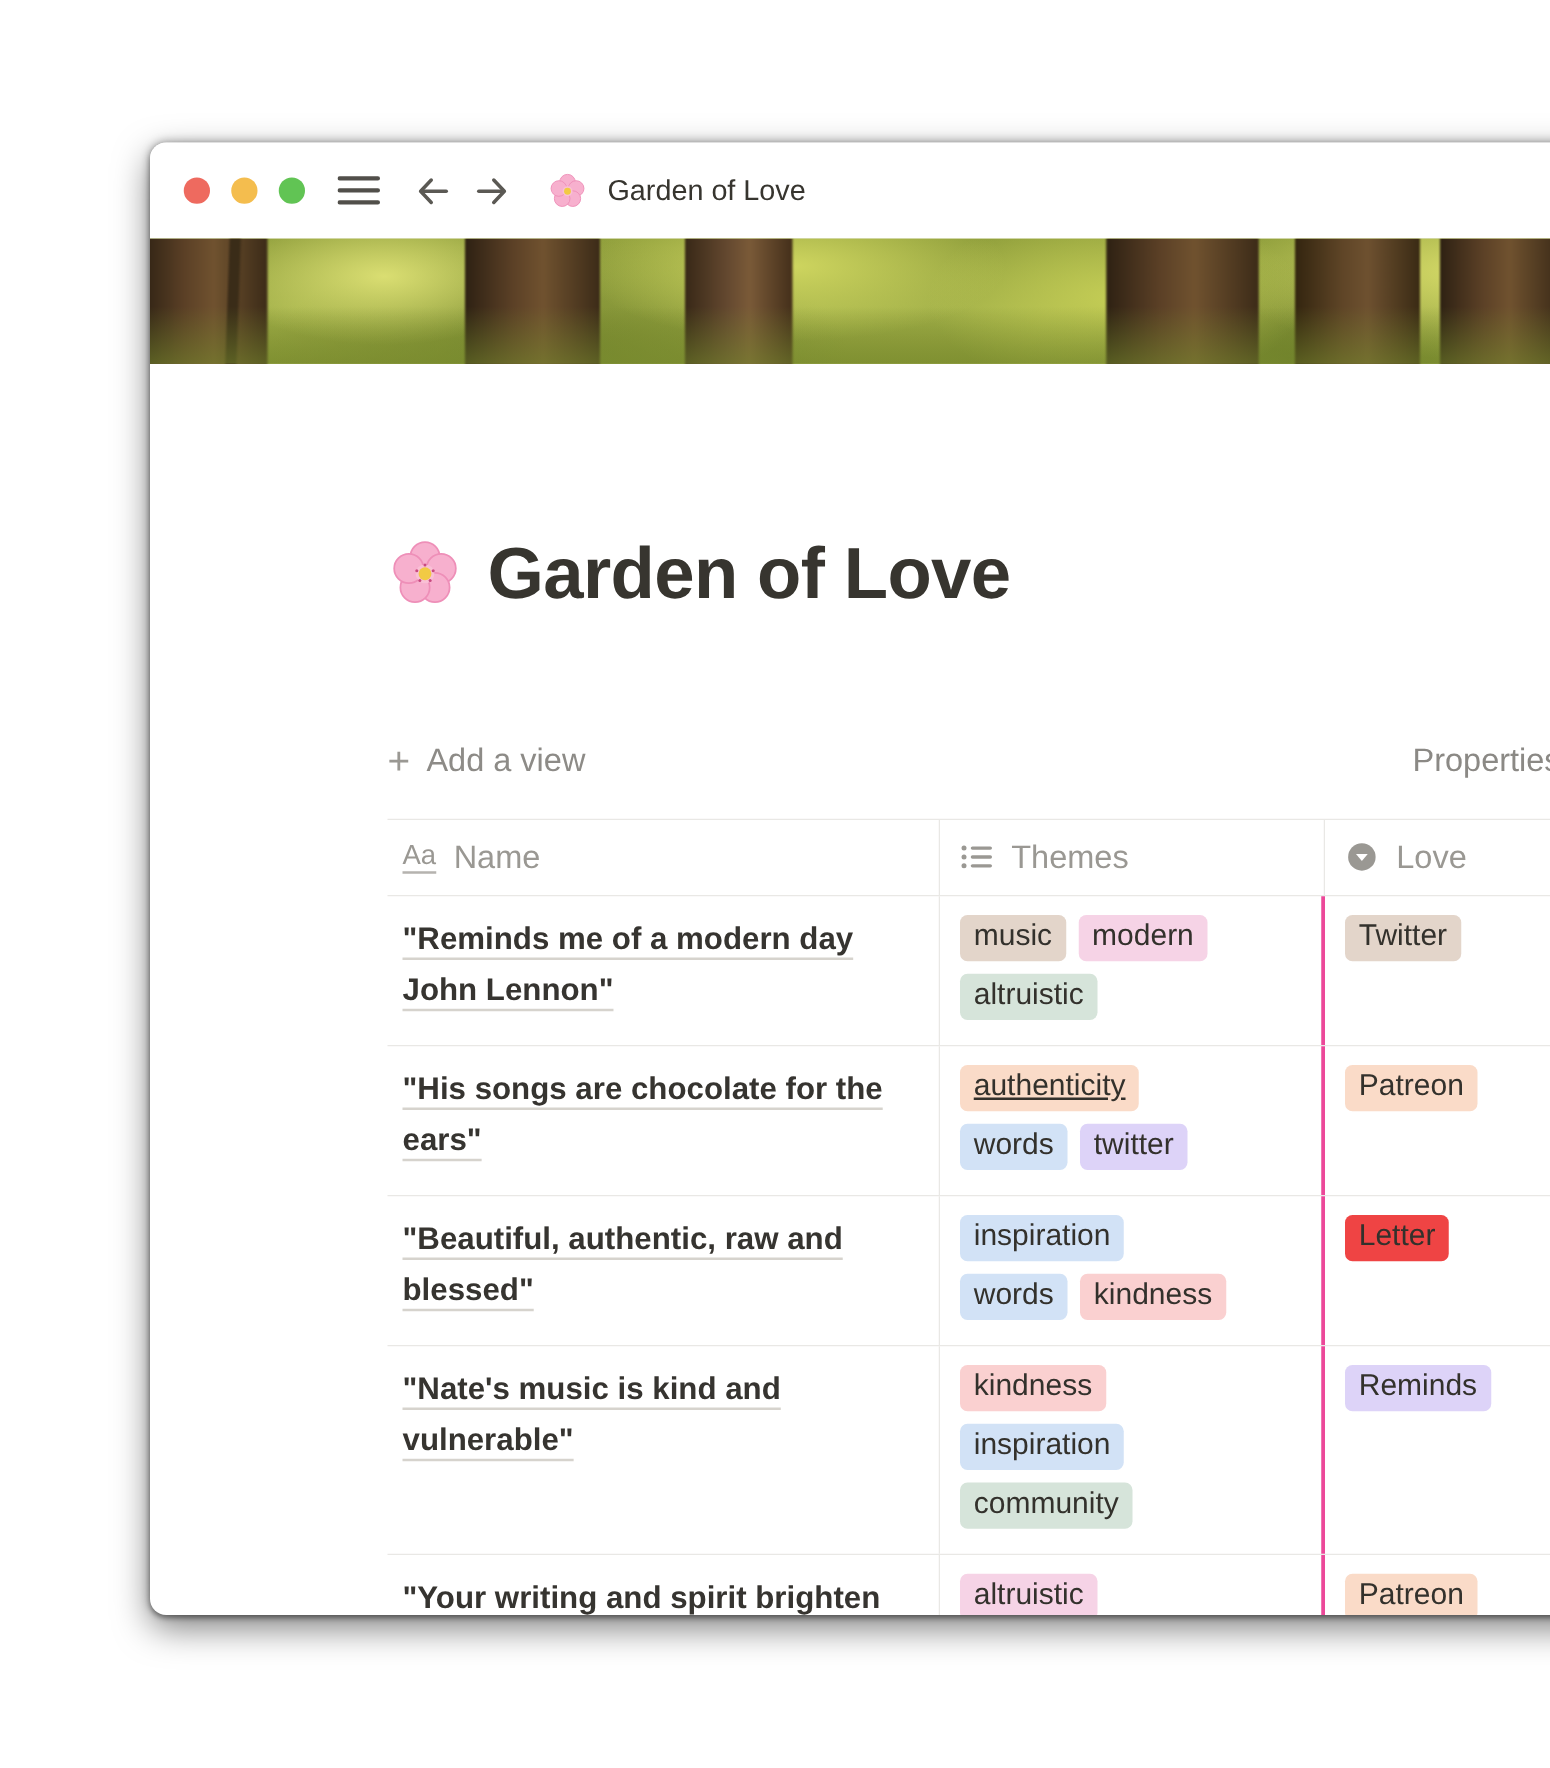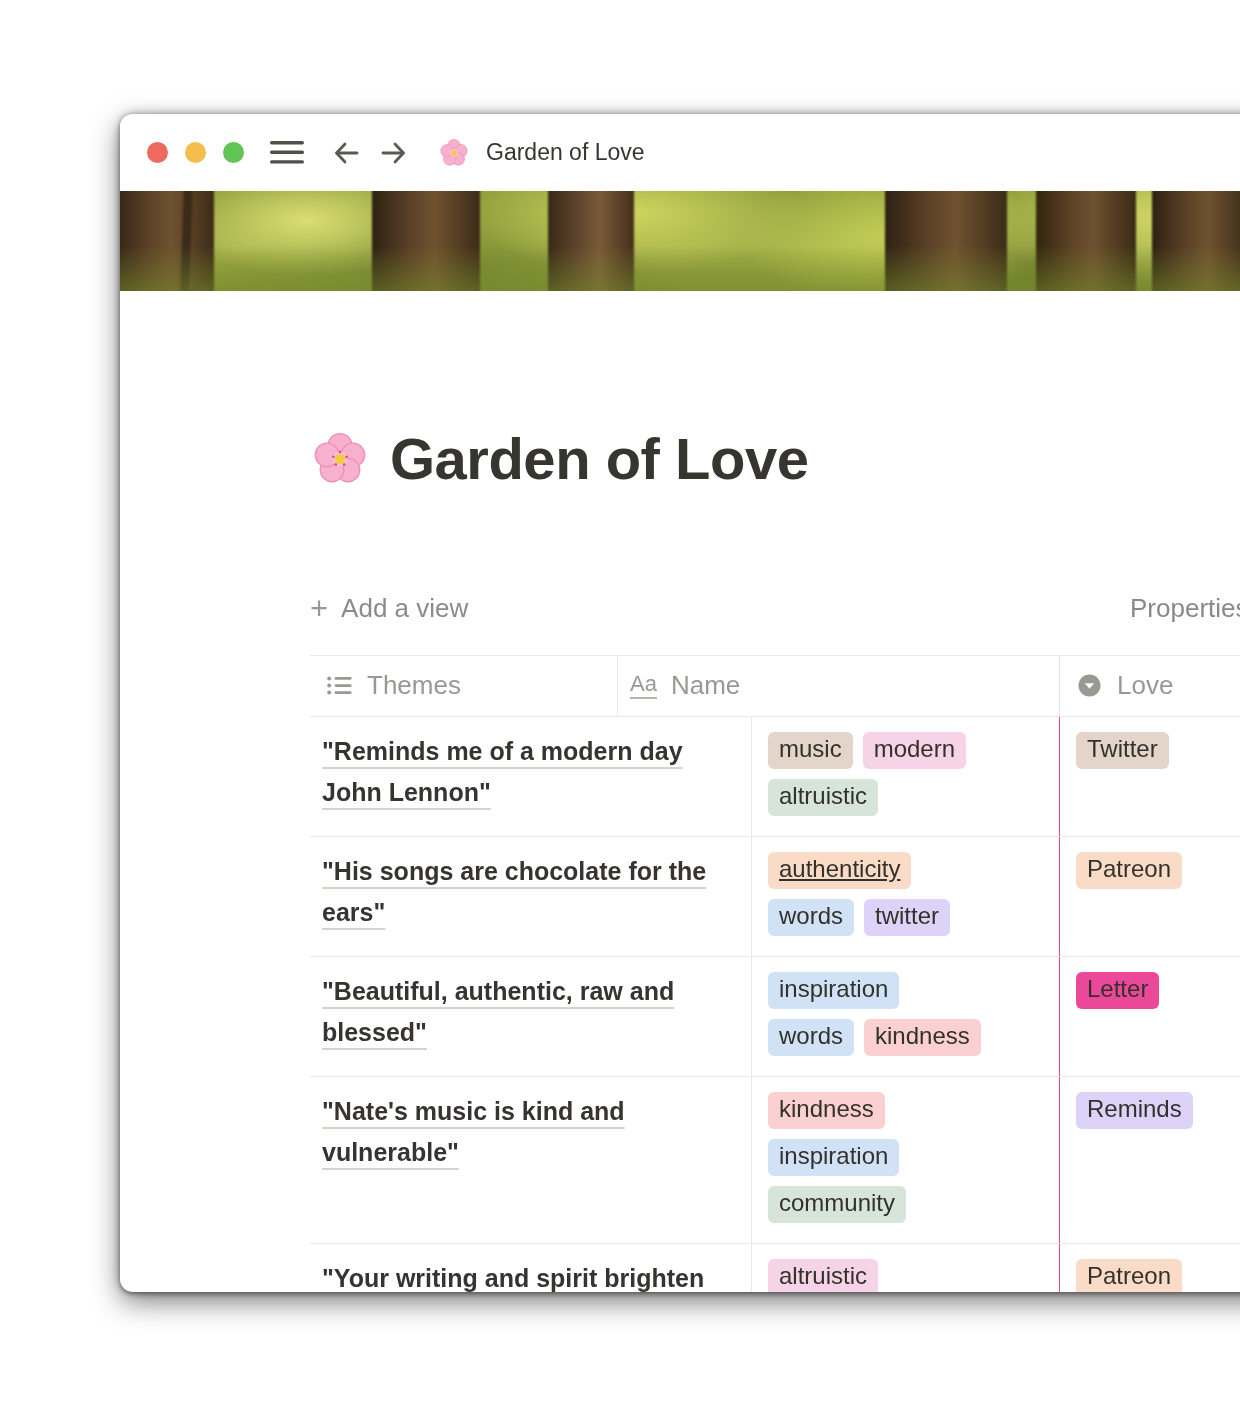--- a/index.html
+++ b/index.html
@@ -65,21 +65,21 @@
   .hcell{display:flex;align-items:center;gap:14px;box-sizing:border-box;}
   .hc1{width:442px;padding-left:12px;border-right:1px solid #e9e8e5;}
   .hc2{width:308px;padding-left:16px;border-right:1px solid #e9e8e5;}
   .hc3{flex:1;padding-left:16px;}
   .aa-icon{font-size:22px;color:#9a9893;border-bottom:2px solid #b5b3af;line-height:24px;padding-bottom:1px;}
   .row{display:flex;border-bottom:1px solid #e9e8e5;min-height:110px;box-sizing:border-box;}
   .cell{box-sizing:border-box;}
   .name-cell{width:442px;padding:14px 26px 14px 12px;border-right:1px solid #e9e8e5;
     font-size:25px;font-weight:600;color:#363430;line-height:41px;cursor:pointer;}
   .name-cell .nm{text-decoration:underline;text-decoration-color:#d6d3cd;text-decoration-thickness:1.5px;text-underline-offset:7px;}
-  .themes-cell{width:308px;padding:15px 8px 10px 16px;border-right:1px solid #ec4899;}
+  .themes-cell{width:308px;padding:15px 8px 10px 16px;border-right:3px solid #ec4899;}
   .type-cell{flex:1;padding:15px 8px 10px 16px;}
   .tag-line{display:flex;gap:10px;margin-bottom:10px;}
   .tag{display:inline-block;font-size:24px;color:#33312c;padding:3px 11px 6px;border-radius:6px;white-space:nowrap;cursor:pointer;}
   svg{display:block;}
 </style>
 </head>
 <body>
 
 <div class="window">
 
@@ -167,37 +167,37 @@
       <button class="add-view">
         <span class="plus">+</span>
         <span>Add a view</span>
       </button>
       <button class="properties">Properties</button>
     </div>
 
     <div class="table">
 
       <div class="hrow">
+        <div class="hcell hc1">
+          <span class="aa-icon">Aa</span>
+          <span>Name</span>
+        </div>
         <div class="hcell hc2">
           <span>
             <svg width="27" height="27" viewBox="0 0 27 27" fill="#9a9893">
                 <circle cx="3.2" cy="6.4" r="2"></circle>
                 <rect x="8.6" y="5.1" width="17" height="2.7" rx="1.35"></rect>
                 <circle cx="3.2" cy="13.5" r="2"></circle>
                 <rect x="8.6" y="12.2" width="17" height="2.7" rx="1.35"></rect>
                 <circle cx="3.2" cy="20.6" r="2"></circle>
                 <rect x="8.6" y="19.3" width="17" height="2.7" rx="1.35"></rect>
               </svg>
           </span>
           <span>Themes</span>
         </div>
-        <div class="hcell hc1">
-          <span class="aa-icon">Aa</span>
-          <span>Name</span>
-        </div>
         <div class="hcell hc3">
           <span>
             <svg width="27" height="27" viewBox="0 0 27 27">
                 <circle cx="13.5" cy="13.5" r="11" fill="#9a9893"></circle>
                 <path d="M8.8 11.2 h9.4 l-4.7 5.6 z" fill="#ffffff"></path>
               </svg>
           </span>
           <span>Love</span>
         </div>
       </div>
@@ -233,21 +233,21 @@
             <div class="cell name-cell"><span class="nm">"Beautiful, authentic, raw and blessed"</span></div>
             <div class="cell themes-cell">
               <div class="tag-line">
                 <div class="tag" style="background: rgb(210, 226, 246);">inspiration</div>
               </div>
               <div class="tag-line">
                 <div class="tag" style="background: rgb(210, 226, 246);">words</div>
                 <div class="tag" style="background: rgb(250, 208, 208);">kindness</div>
               </div>
             </div>
-            <div class="cell type-cell"><div class="tag" style="background: #ec4899;">Letter</div></div>
+            <div class="cell type-cell"><div class="tag" style="background: #ef4444;">Letter</div></div>
           </div>
           <div class="row">
             <div class="cell name-cell"><span class="nm">"Nate's music is kind and vulnerable"</span></div>
             <div class="cell themes-cell">
               <div class="tag-line">
                 <div class="tag" style="background: rgb(250, 208, 208);">kindness</div>
               </div>
               <div class="tag-line">
                 <div class="tag" style="background: rgb(210, 226, 246);">inspiration</div>
               </div>

